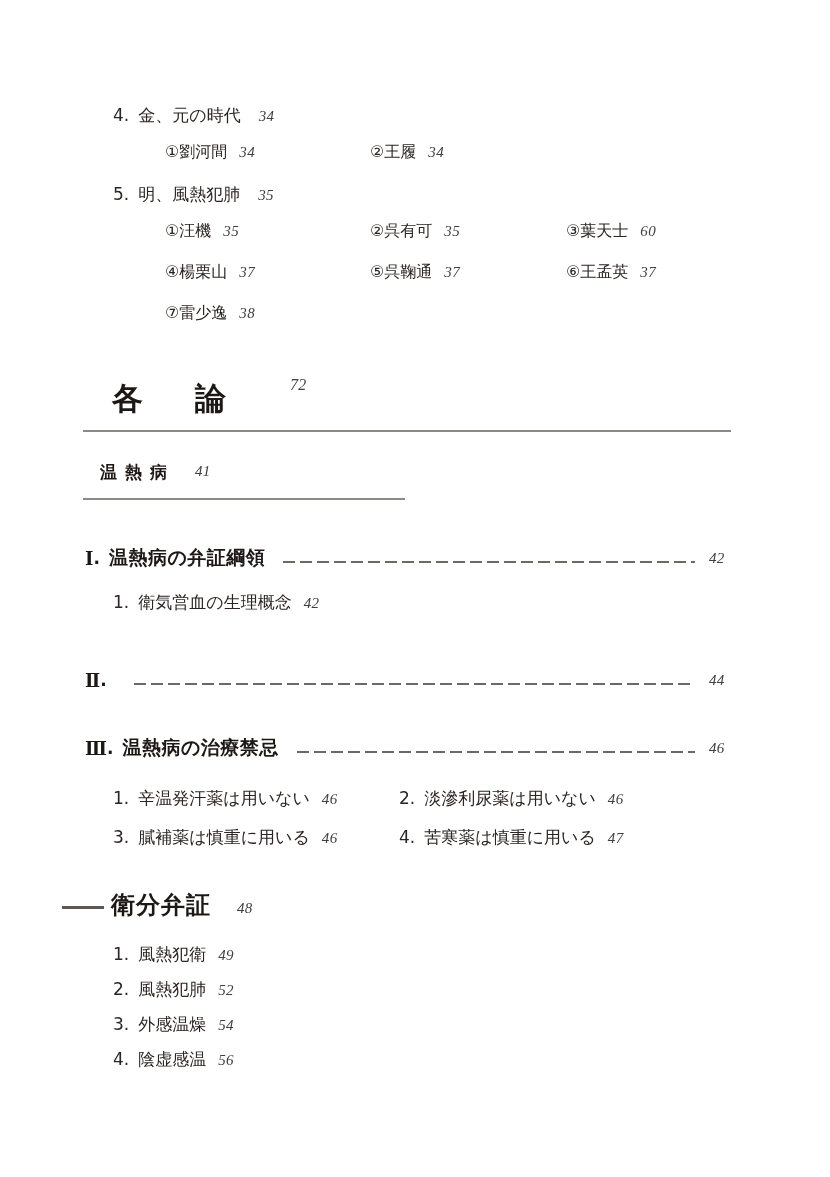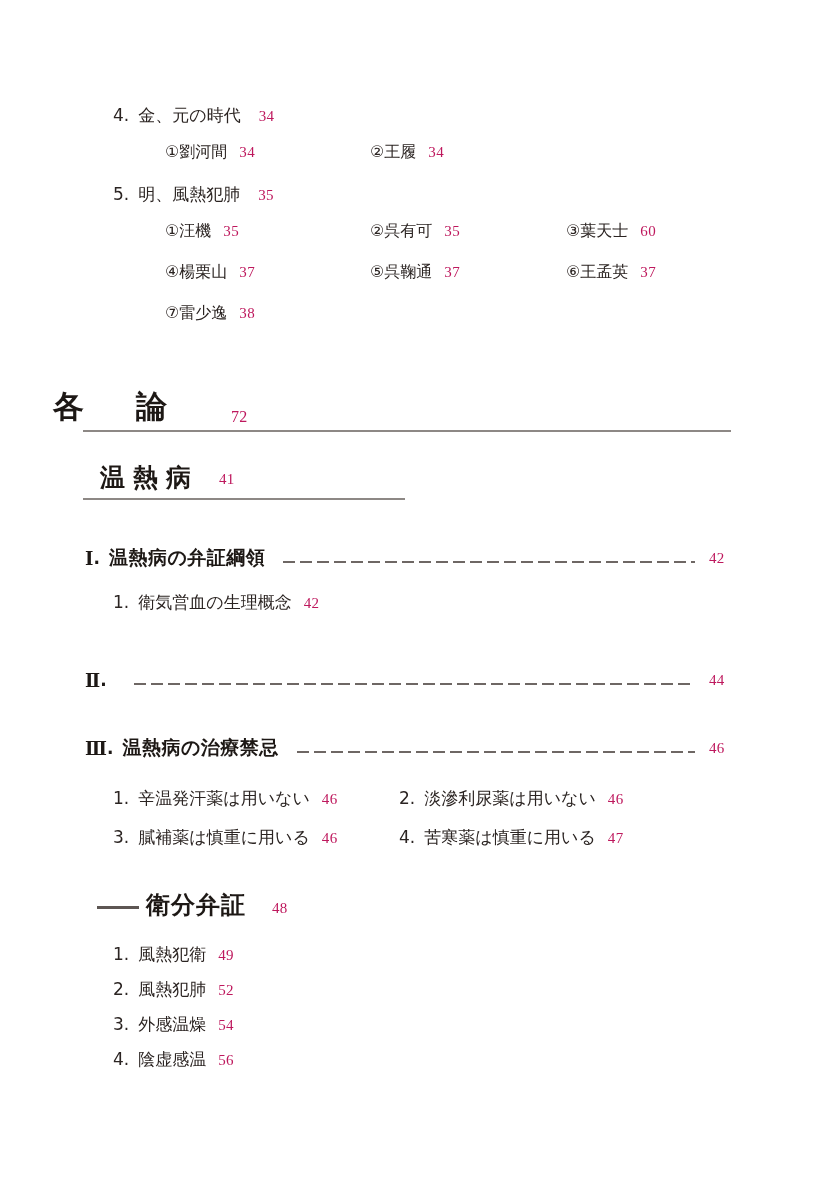--- a/index.html
+++ b/index.html
@@ -23,22 +23,23 @@
     height: 1177px;
   }
 
   
   .cjk {
     font-family: "DejaVu Sans", "Liberation Sans", sans-serif;
     color: #2b2422;
   }
   .pg {
     font-family: "Liberation Serif", "DejaVu Serif", serif;
+    font-style: italic;
     font-size: 15px;
-    color: #be185d;
+    color: #404040;
     letter-spacing: 0.3px;
   }
 
   
   .top-block {
     position: absolute;
     left: 0;
     top: 104px;
     width: 830px;
   }
@@ -83,22 +84,22 @@
   .c3 { left: 566px; }
 
   
   .part-head {
     position: absolute;
     left: 0;
     top: 378px;
     width: 830px;
     height: 50px;
     display: flex;
-    align-items: flex-end;
-    padding-left: 53px;
+    align-items: flex-start;
+    padding-left: 112px;
     box-sizing: border-box;
   }
   .part-head .big {
     font-family: "DejaVu Sans", "Liberation Sans", sans-serif;
     font-weight: bold;
     font-size: 31px;
     letter-spacing: 52px;
     color: #1d1815;
   }
   .part-head .pg {
@@ -124,21 +125,21 @@
     width: 830px;
     height: 38px;
     display: flex;
     align-items: baseline;
     padding-left: 100px;
     box-sizing: border-box;
   }
   .chap-head .big {
     font-family: "DejaVu Sans", "Liberation Sans", sans-serif;
     font-weight: bold;
-    font-size: 25px;
+    font-size: 17px;
     letter-spacing: 8px;
     color: #1d1815;
   }
   .chap-head .pg {
     font-size: 15px;
     margin-left: 20px;
     position: relative;
     top: -2px;
   }
   .rule-narrow {
@@ -220,21 +221,21 @@
 
   
   .subchap {
     position: absolute;
     left: 0;
     top: 888px;
     width: 830px;
     height: 34px;
     display: flex;
     align-items: center;
-    padding-left: 97px;
+    padding-left: 62px;
     box-sizing: border-box;
   }
   .subchap .dash {
     width: 42px;
     height: 3px;
     background: #5d5653;
     margin-right: 7px;
     position: relative;
     top: 2px;
   }

